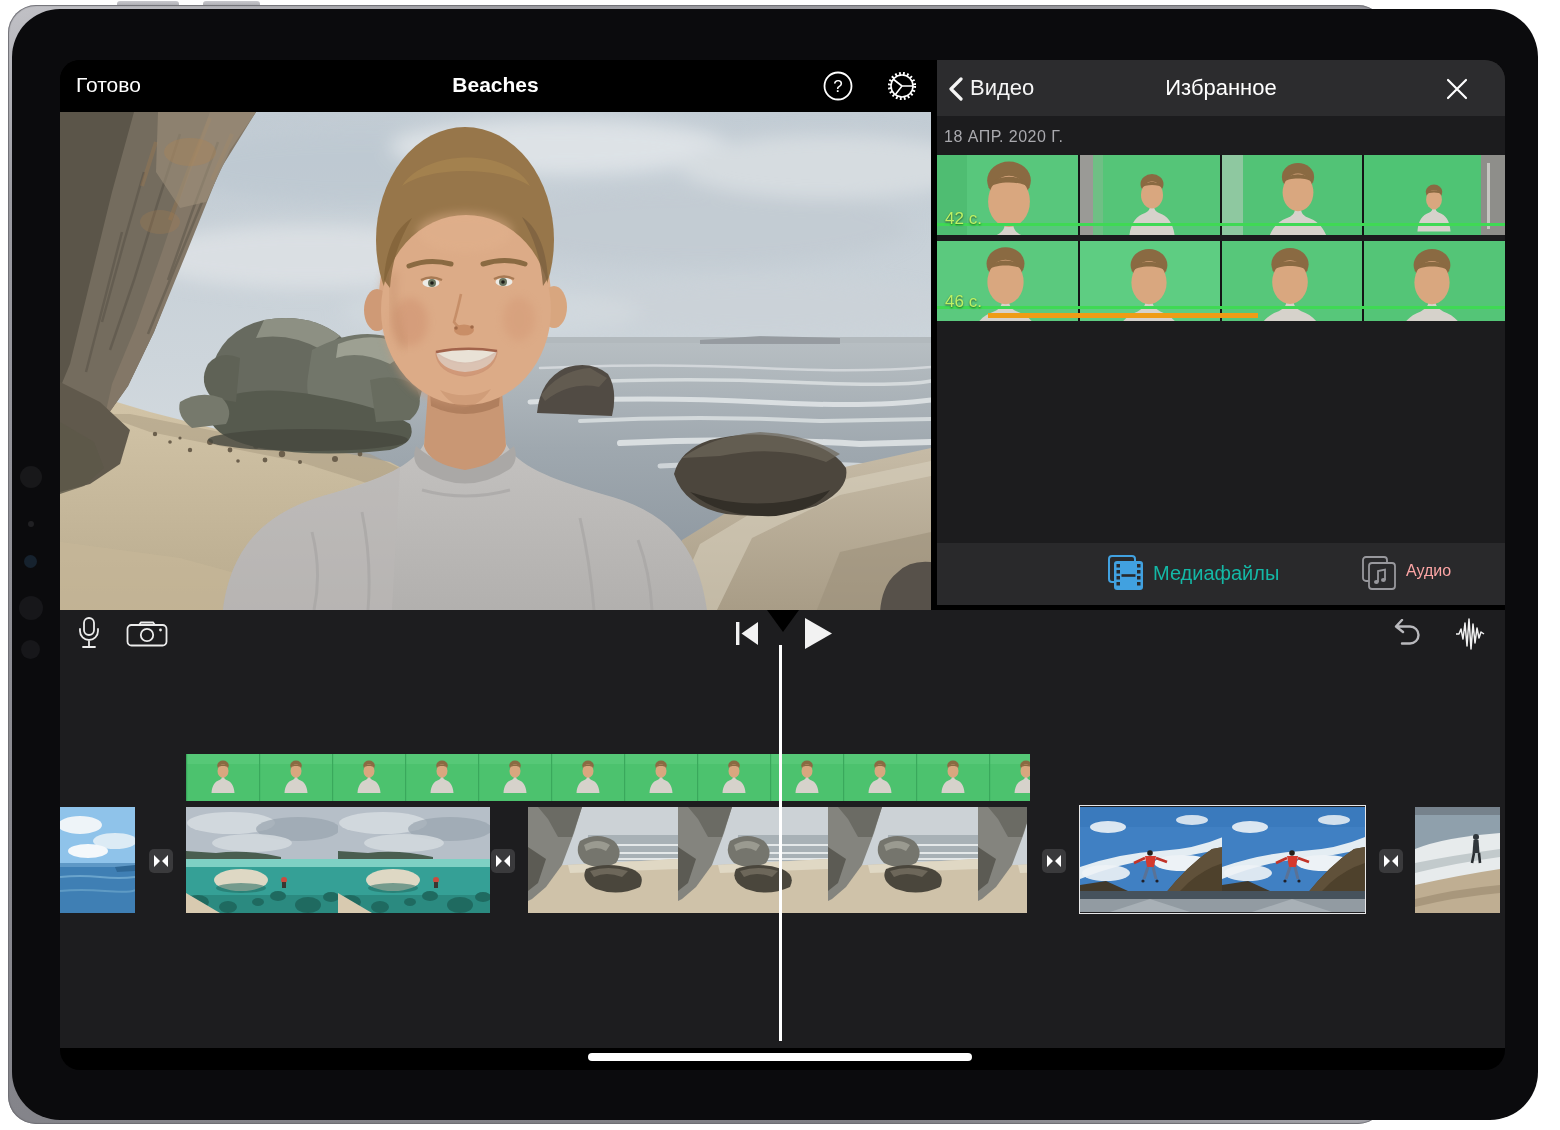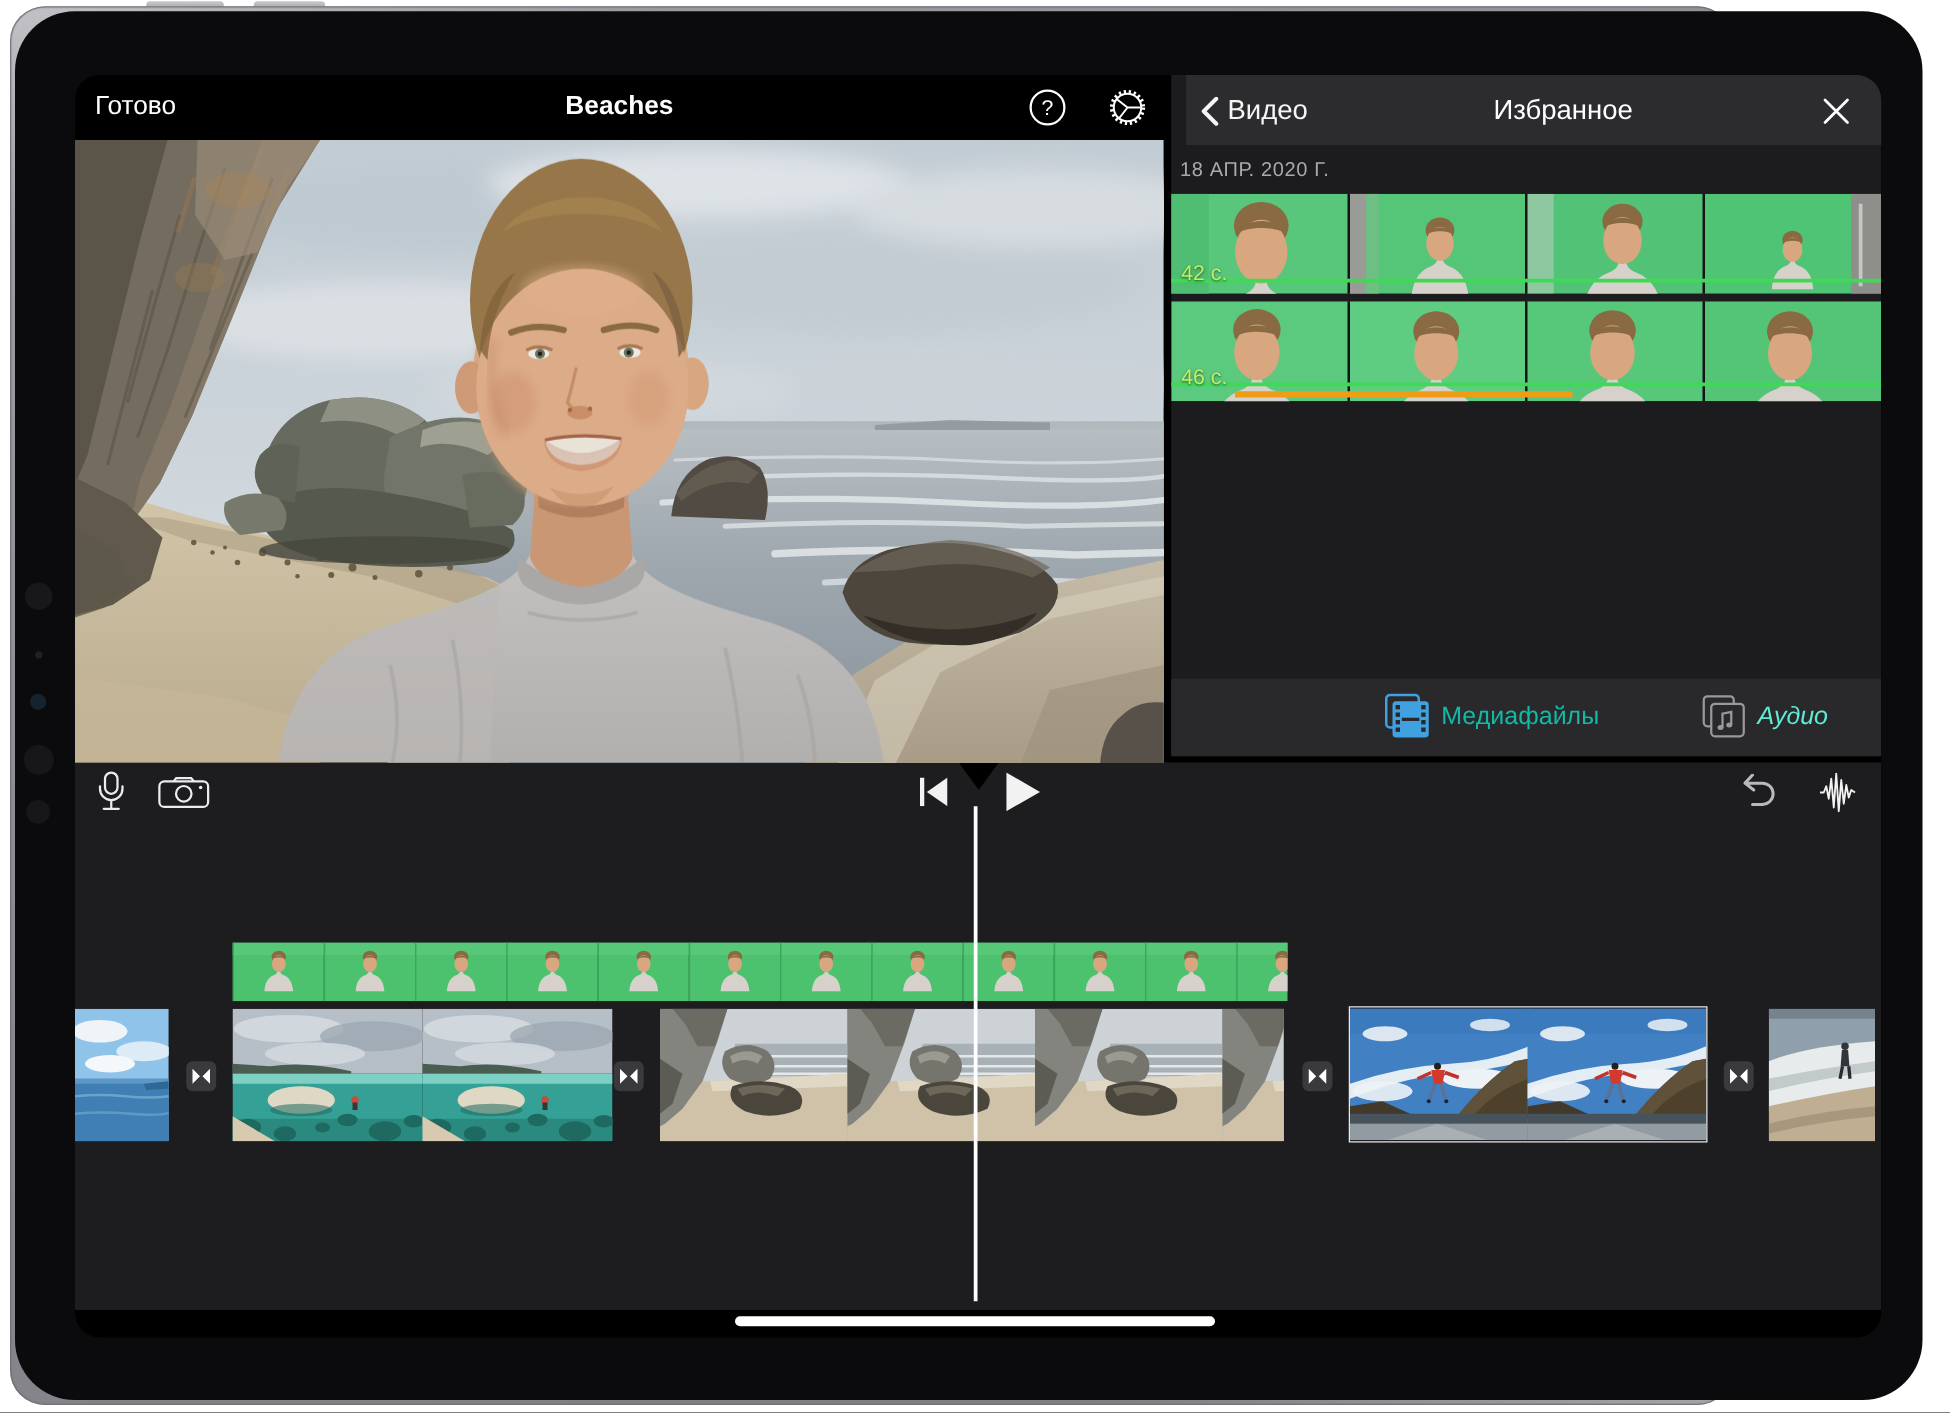--- a/index.html
+++ b/index.html
@@ -17,33 +17,33 @@
   .screen{position:absolute;left:48px;top:51px;width:1445px;height:1010px;border-radius:20px;
      background:#000;overflow:hidden;}
   .dot{position:absolute;border-radius:50%;}
   
   .navbar{position:absolute;left:0;top:0;width:871px;height:52px;background:#000;}
   .nav-done{position:absolute;left:16px;top:0;line-height:50px;font-size:21px;color:#fff;}
   .nav-title{position:absolute;left:0;top:0;width:100%;text-align:center;line-height:50px;
      font-size:21px;font-weight:bold;color:#fff;}
   
   .panel{position:absolute;left:877px;top:0;width:568px;height:545px;background:#1c1c1e;}
-  .phead{position:absolute;left:12px;top:0;width:100%;height:56px;background:#2c2c2e;padding-left:35px;}
+  .phead{position:absolute;left:0;top:0;width:100%;height:56px;background:#2c2c2e;}
   .phead .back{position:absolute;left:33px;top:0;line-height:56px;font-size:22px;color:#f5f5f5;}
   .phead .ttl{position:absolute;left:0;top:0;width:100%;text-align:center;line-height:56px;
      font-size:22px;font-weight:normal;color:#fff;}
   .pdate{position:absolute;left:7px;top:68px;font-size:16px;color:#a9a9ae;letter-spacing:.5px;}
   .prow{position:absolute;left:0;width:568px;height:80px;background:#111;font-size:0;}
   .prow svg{display:inline-block;}
   .plabel{position:absolute;font-size:17px;color:#bef264;text-shadow:0 1px 2px rgba(0,0,0,.6);}
   .pline{position:absolute;height:3px;background:#3fd954;}
   .pbar{position:absolute;height:5px;background:#ef9c16;}
   .ptabs{position:absolute;left:0;top:483px;width:100%;height:62px;background:#29292b;}
   .tabtxt-b{position:absolute;font-size:20px;color:#14b8a6;}
-  .tabtxt-g{position:absolute;font-size:20px;color:#5eead4;font-style:italic;}
+  .tabtxt-g{position:absolute;font-size:16px;color:#fca5a5;}
   
   .timeline{position:absolute;left:0;top:550px;width:1445px;height:438px;background:#1d1d1f;}
   .chip{position:absolute;width:24px;height:24px;border-radius:5px;background:#3a3a3c;}
   .playhead{position:absolute;left:719px;top:35px;width:3px;height:396px;background:#fff;}
   .homebar{position:absolute;left:528px;top:993px;width:384px;height:8px;border-radius:4px;background:#fff;}
 </style>
 </head>
 <body>
 
 <svg width="0" height="0" style="position:absolute">

